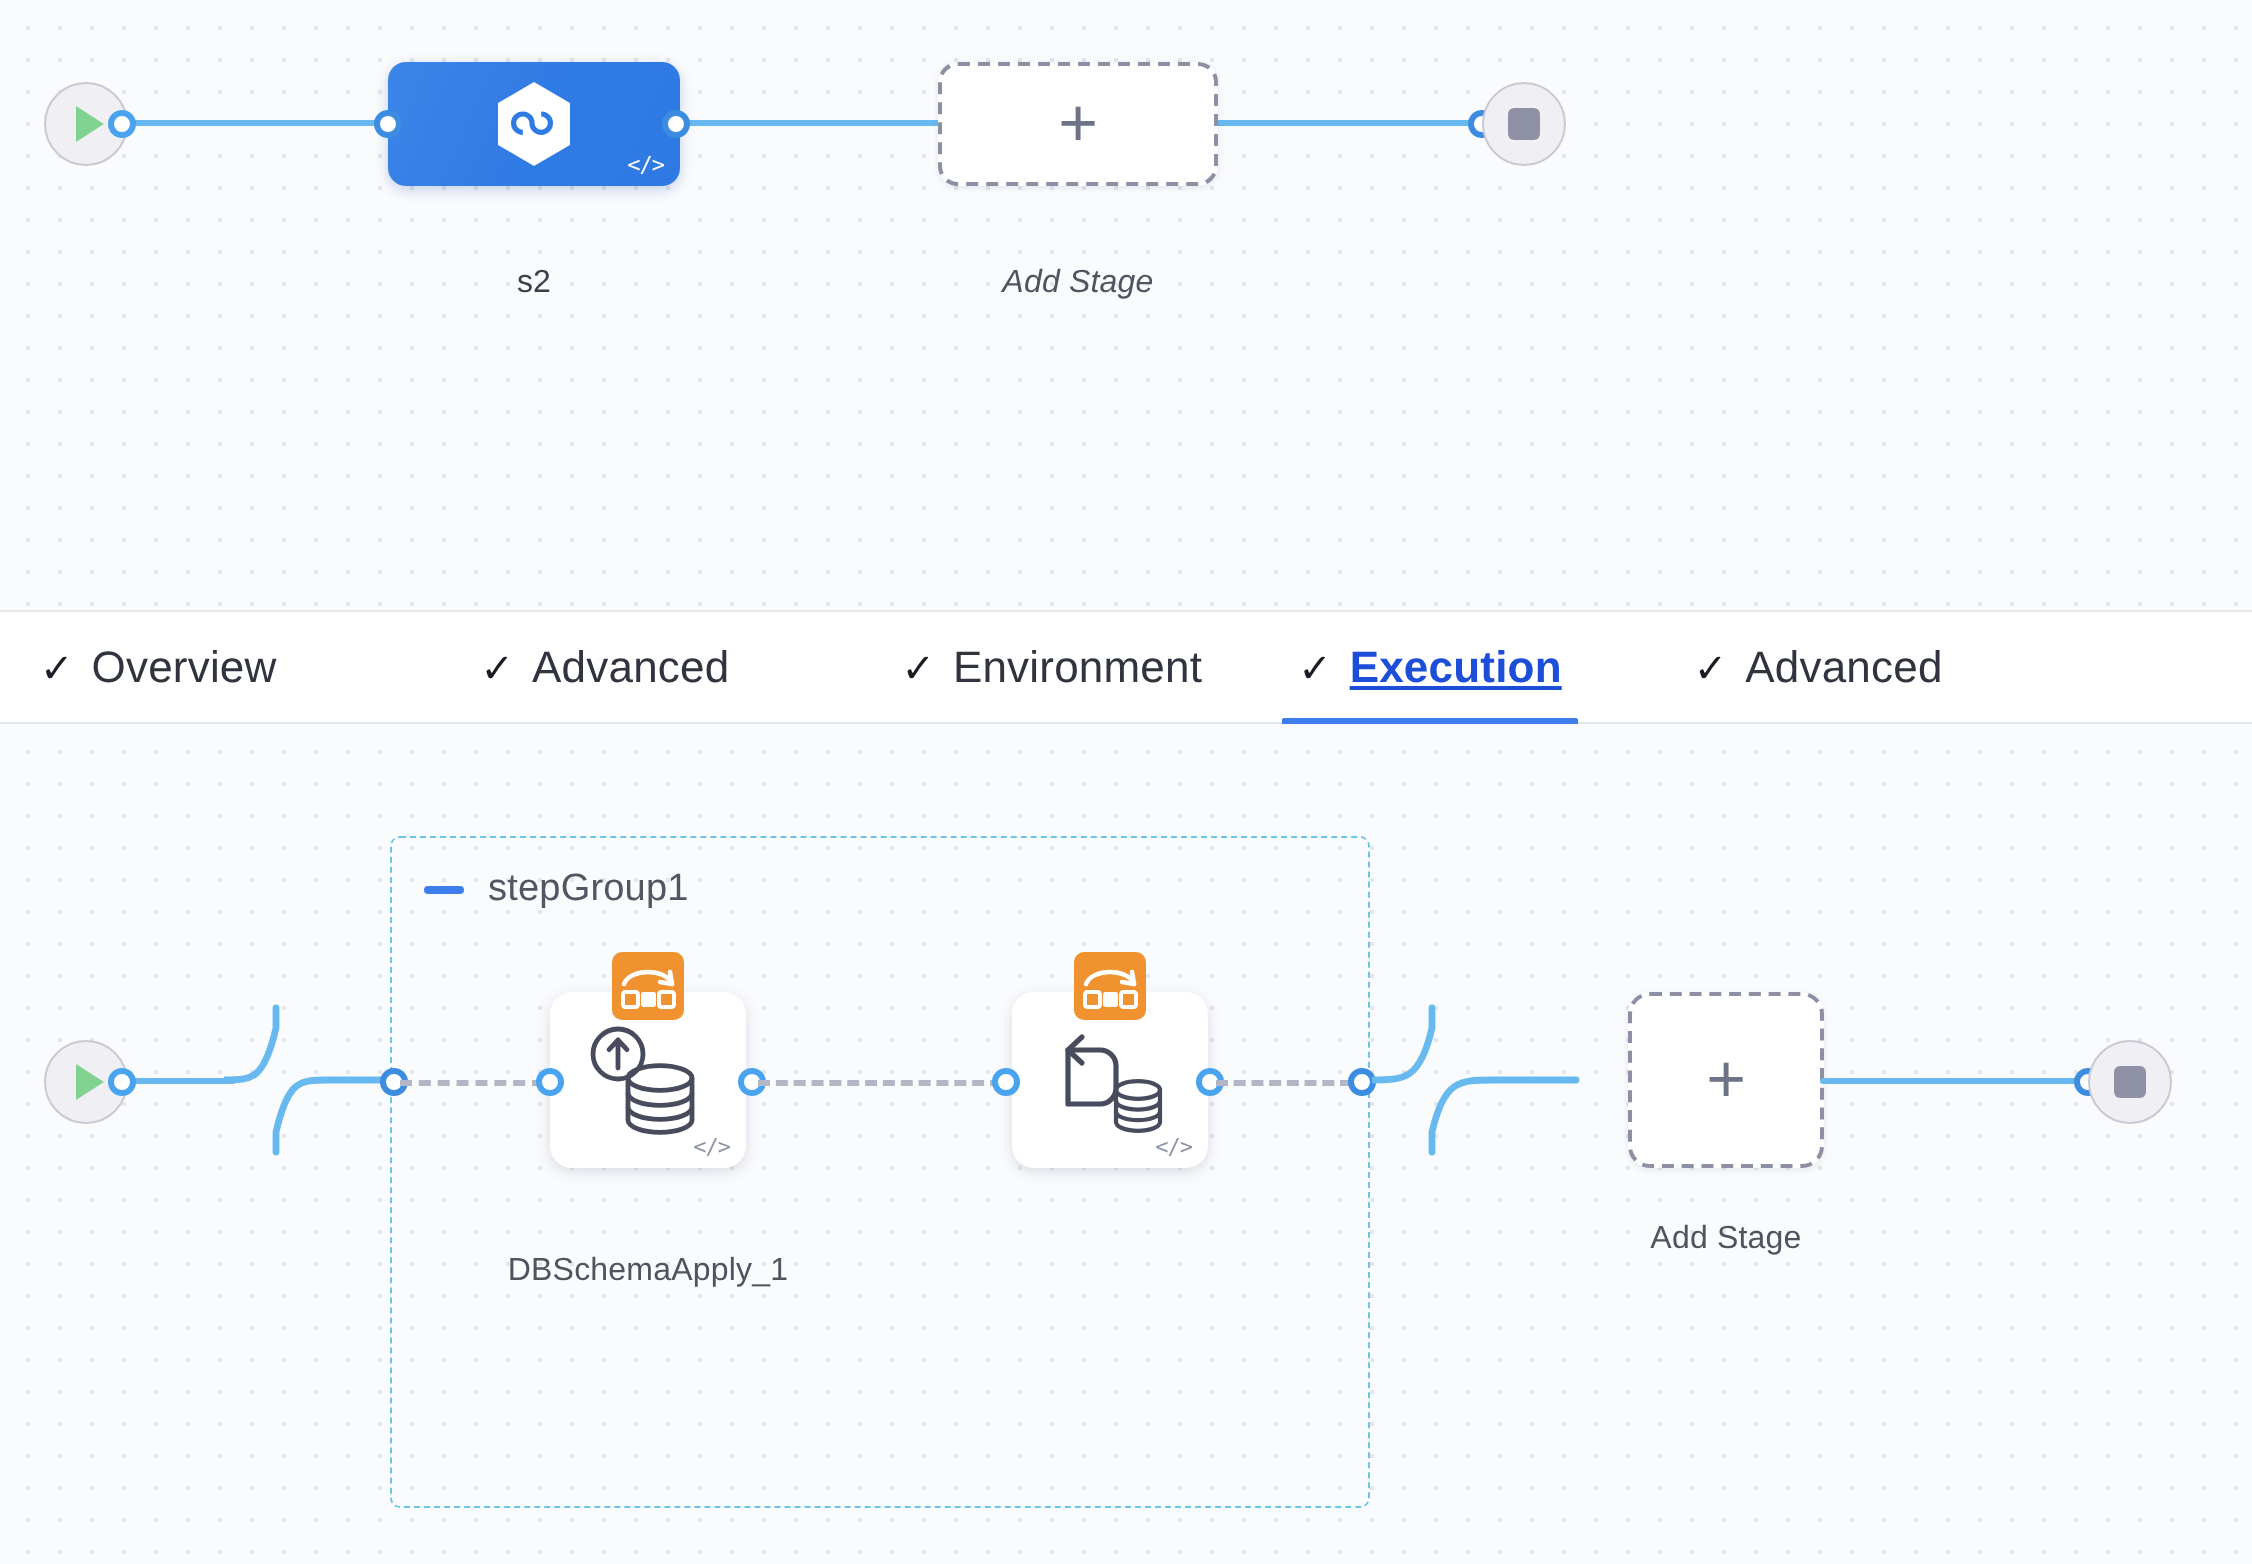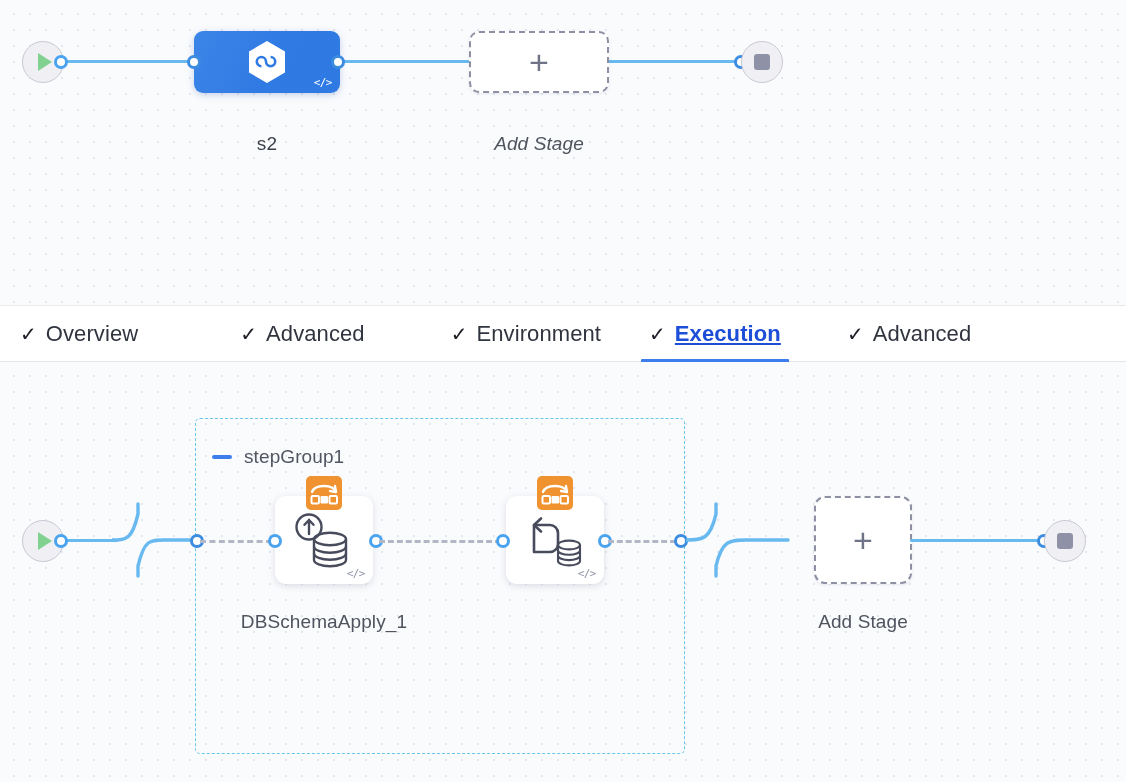--- a/index.html
+++ b/index.html
@@ -103,21 +103,21 @@
     cursor:pointer;
     box-shadow:0 1px 3px rgba(120,125,150,.16);
   }
   .plus{
     font-size:34px;line-height:1;color:#6f7387;font-weight:300;
     font-family:"Liberation Sans", sans-serif;
   }
   
   .caption{
     position:absolute;text-align:center;
-    font-size:19px;color:#50545f;letter-spacing:.1px;line-height:1.23;
+    font-size:16px;color:#50545f;letter-spacing:.1px;line-height:1.23;
   }
   .caption.dark{color:#3b3f4b;}
   
   #step-group{
     position:absolute;
     border:1.6px dashed #69c6e8;
     border-radius:5px;
     background:transparent;
     box-sizing:border-box;
   }
@@ -206,21 +206,21 @@
   <div class="tab" style="margin-left:62px;">
     <span class="tick">✓</span>
     <span class="tlabel">Advanced</span>
   </div>
 </div>
 
 <div class="canvas-dots" id="exec-canvas">
 
   <div id="step-group" style="left:195px;top:56px;width:490px;height:336px;"></div>
 
-  <div id="sg-header" style="left:212px;top:84px;">
+  <div id="sg-header" style="left:212px;top:72px;">
     <span class="minus-icon"></span>
     <span class="sg-title">stepGroup1</span>
   </div>
 
   <div class="abs link" style="left:58px;top:177px;width:60px;"></div>
 
   <svg class="scurve" style="left:112px;top:140px;" width="86" height="76" viewBox="0 0 86 76">
     <path d="M0,38 C14,38 20,38 26,12 L26,2 M26,74 L26,64 C32,38 38,38 52,38 L82,38" fill="none" stroke="#67b9f0" stroke-width="3.4" stroke-linecap="round"></path>
   </svg>
 
@@ -253,21 +253,21 @@
           <path d="M25,27 L25,48 C25,51.4 32.2,54.2 41,54.2 C49.8,54.2 57,51.4 57,48 L57,27"></path>
           <path d="M25,34.5 C25,37.9 32.2,40.7 41,40.7 C49.8,40.7 57,37.9 57,34.5"></path>
           <path d="M25,41.5 C25,44.9 32.2,47.7 41,47.7 C49.8,47.7 57,44.9 57,41.5"></path>
         </g>
       </svg>
     </div>
     <span class="code-badge dark">&lt;/&gt;</span>
   </div>
   <div class="abs dot-ring" style="left:268px;top:172px;"></div>
   <div class="abs dot-ring" style="left:369px;top:172px;"></div>
-  <div class="caption" style="left:240px;top:248px;width:168px;text-align:center;">DBSchemaApply_1</div>
+  <div class="caption" style="left:240px;top:264px;width:168px;text-align:center;">DBSchemaApply_1</div>
 
   <div class="abs link-dash" style="left:379px;top:178px;width:122px;"></div>
 
   <div class="step-node" style="left:506px;top:134px;">
     <div class="step-badge">
       <svg width="36" height="34" viewBox="0 0 36 34">
         <rect x="0" y="0" width="36" height="34" rx="5" fill="#f0922f"></rect>
         <path d="M6,16 C9,8 27,8 30,16" fill="none" stroke="#ffffff" stroke-width="2.3" stroke-linecap="round"></path>
         <path d="M30,16 l-1,-6 M30,16 l-6,-1" fill="none" stroke="#ffffff" stroke-width="2.3" stroke-linecap="round"></path>
         <rect x="5.5" y="20" width="7.5" height="7.5" rx="1.2" fill="none" stroke="#ffffff" stroke-width="2"></rect>

